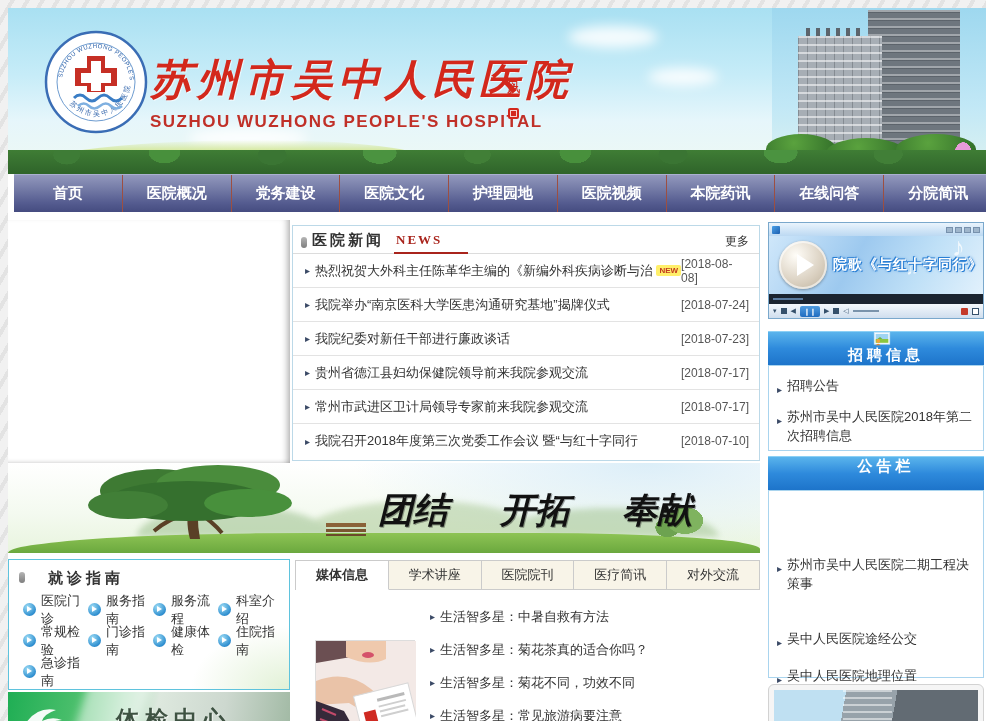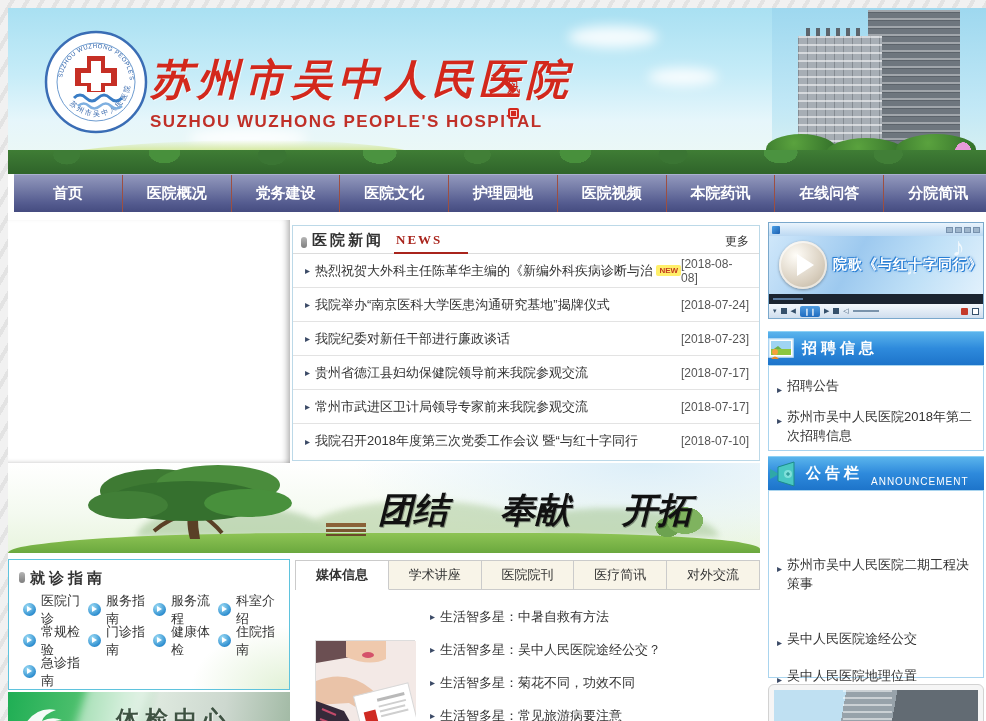--- a/index.html
+++ b/index.html
@@ -101,22 +101,22 @@
   .p-prog i { position:absolute; left:4px; top:4px; width:30px; height:2px; background:#5a7ba0; }
   .p-ctrl { height:14px; display:flex; align-items:center; gap:4px; padding:0 4px;
             background:linear-gradient(180deg,#f4f8fc,#cfdeee); font-size:7px; color:#35506b; }
   .p-ctrl .sq { width:6px; height:6px; background:#35506b; }
   .p-pause { width:20px; height:11px; background:linear-gradient(180deg,#4f9ce0,#1f6cc0); border-radius:2px;
              color:#fff; font-size:7px; line-height:11px; text-align:center; font-weight:bold; }
   .p-vol { width:26px; height:2px; background:#7a93ab; }
   .p-red { width:7px; height:7px; background:#c43a2a; border-radius:1px; margin-left:auto; }
   .p-chk { width:7px; height:7px; border:1px solid #35506b; background:#fff; }
 
-  .sec-hd { position:relative; height:34px; display:flex; align-items:center; padding-left:0; margin-top:12px;
-            background:linear-gradient(180deg,#5ab4ec 0,#2e8adc 50%,#1d74ca 100%); border-top:1px solid #8cd0f5; }
+  .sec-hd { position:relative; height:34px; display:flex; align-items:center; padding-left:12px; margin-top:12px;
+            background:linear-gradient(180deg,#5ab4ec 0,#2e8adc 50%,#1d74ca 100%); border-top:1px solid #8cd0f5;flex-direction:column; }
   .sec-hd .t { color:#fff; font-size:15px; font-weight:bold; letter-spacing:4px; margin-left:8px; }
   .sec-hd .en { color:#fff; font-size:10px; letter-spacing:1px; margin:16px 0 0 8px;text-align:center; }
   .ann-hd { margin-top:5px; }
   .rbox { border:1px solid #a9d4ee; background:#fff; padding:10px 8px; }
   .r-item { display:flex; align-items:flex-start; font-size:13px; color:#333; line-height:19px; margin-bottom:8px; }
   .r-item .arr { margin-top:4px; }
   .r-item a { color:#333; text-decoration:none; cursor:pointer; }
   .box-recruit { height:86px; }
   .box-ann { height:188px; padding-top:64px; }
   .box-ann .r-item { margin-bottom:0; }
@@ -145,21 +145,21 @@
   .mt-tree2 { position:absolute; right:40px; bottom:12px; width:70px; height:34px;
            background:radial-gradient(30px 22px at 50% 40%,#7fb35f 60%,transparent 61%),
                       radial-gradient(20px 16px at 25% 60%,#6da350 60%,transparent 61%); }
   .motto-words { position:absolute; left:370px; top:24px; display:flex; gap:52px;
            font-family:"Liberation Serif","DejaVu Serif",serif; font-size:35px; font-weight:bold; color:#111;
            text-shadow:1px 1px 0 rgba(0,0,0,.35); font-style:italic; }
 
   
   .guide { position:absolute; left:0; top:551px; width:282px; height:131px; border:1px solid #5fc3dd; background:
            radial-gradient(140px 90px at 100% 100%,rgba(190,224,165,.45) 0,rgba(190,224,165,0) 70%),#fff; }
-  .g-hd { display:flex; align-items:center; padding:9px 0 4px 10px; }
+  .g-hd { display:flex; align-items:center; padding:9px 0 4px 10px;gap:18px; }
   .g-title { font-size:15px; font-weight:bold; color:#333; letter-spacing:4px; }
   .g-grid { display:grid; grid-template-columns:1fr 1fr 1fr 1fr; padding:2px 6px 0 14px; }
   .g-item { display:flex; align-items:center; height:31px; font-size:13px; color:#333; text-decoration:none; cursor:pointer; }
   .g-ico { width:13px; height:13px; margin-right:5px; border-radius:50%; flex:none;
            background:radial-gradient(circle at 35% 30%,#9ddcf5,#2f8fd0 70%,#1766a8); position:relative; }
   .g-ico::after { content:""; position:absolute; left:4px; top:3px; border-style:solid; border-width:3.5px 0 3.5px 5px;
            border-color:transparent transparent transparent #fff; }
 
   
   .checkup { position:absolute; left:0; top:684px; width:282px; height:60px; cursor:pointer; overflow:hidden;
@@ -386,22 +386,22 @@
       <ellipse cx="120" cy="26" rx="58" ry="22" fill="#3e7a33"></ellipse>
       <ellipse cx="180" cy="20" rx="62" ry="20" fill="#4a8c3c"></ellipse>
       <ellipse cx="150" cy="36" rx="80" ry="20" fill="#35702e"></ellipse>
       <ellipse cx="90" cy="40" rx="40" ry="14" fill="#417f37"></ellipse>
       <ellipse cx="210" cy="38" rx="44" ry="14" fill="#48903c"></ellipse>
     </svg>
     <div class="mt-bench"></div>
     <div class="mt-tree2"></div>
     <div class="motto-words">
       <span>团结</span>
+      <span>开拓</span>
       <span>奉献</span>
-      <span>开拓</span>
     </div>
   </div>
 
   <section class="guide">
     <div class="g-hd">
       <span class="cap-bullet"></span>
       <span class="g-title">就诊指南</span>
     </div>
     <div class="g-grid">
       <a class="g-item">
@@ -478,21 +478,21 @@
           <path d="M6 68 l14 6 M4 78 l16 6" stroke="#c24a6a" stroke-width="2"></path>
         </svg>
       </div>
       <ul class="media-list">
         <li>
           <span class="arr">▸</span>
           <a>生活智多星：中暑自救有方法</a>
         </li>
         <li>
           <span class="arr">▸</span>
-          <a>生活智多星：吴中人民医院途经公交？</a>
+          <a>生活智多星：菊花茶真的适合你吗？</a>
         </li>
         <li>
           <span class="arr">▸</span>
           <a>生活智多星：菊花不同，功效不同</a>
         </li>
         <li>
           <span class="arr">▸</span>
           <a>生活智多星：常见旅游病要注意</a>
         </li>
       </ul>

